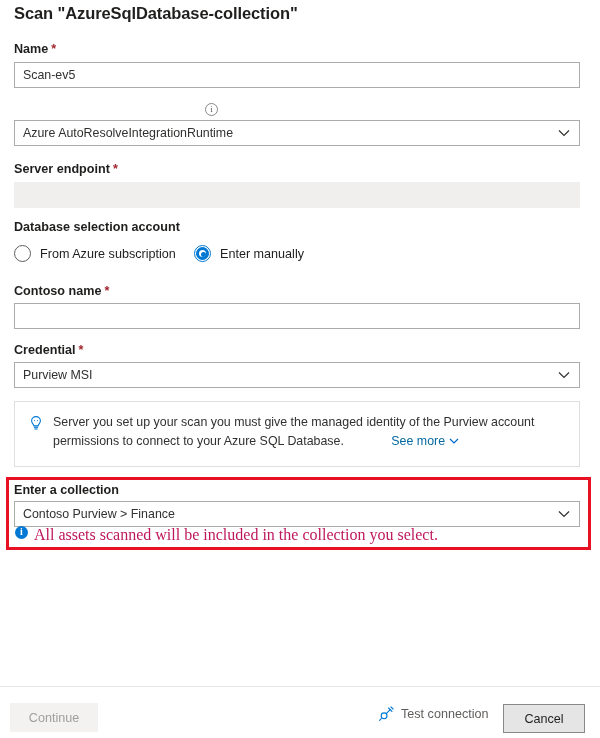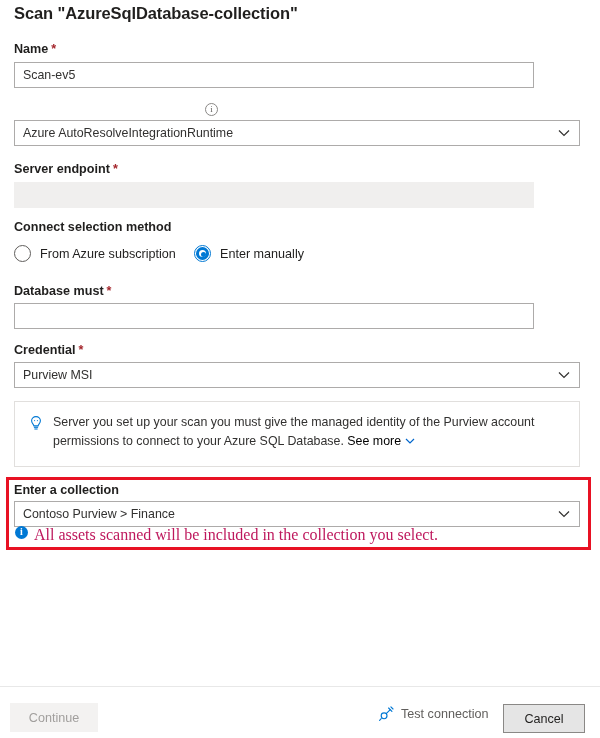--- a/index.html
+++ b/index.html
@@ -19,21 +19,21 @@
   }
 
   .field-label {
     position: absolute; left: 14px;
     font-size: 12.6px; color: #201f1e; font-weight: 600;
     white-space: nowrap;
   }
   .req { color: #a4262c; font-weight: 700; margin-left: 3px; }
 
   .txtbox {
-    position: absolute; left: 14px; width: 520px; height: 26px;
+    position: absolute; left: 14px; width: 566px; height: 26px;
     border: 1px solid #adabaa; background: #fff;
     font-size: 12.4px; color: #323130;
     padding: 0 8px; line-height: 24px;
     font-family: "Liberation Sans", sans-serif;
   }
   .txtbox.disabled {
     background: #f0efee; border: 1px solid #f0efee; color: #a19f9d;
   }
   .combo {
     position: absolute; left: 14px; width: 566px; height: 26px;
@@ -78,21 +78,21 @@
   
   .banner {
     position: absolute; left: 14px; top: 401px; width: 566px; height: 66px;
     border: 1px solid #e1dfdd; background: #ffffff;
   }
   .banner .bulb { position: absolute; left: 12px; top: 13px; width: 18px; height: 18px; }
   .banner .btext {
     position: absolute; left: 38px; top: 11px; right: 14px;
     font-size: 12.4px; color: #323130; line-height: 19px;
   }
-  .link { color: #000000; cursor: pointer; }
+  .link { color: #0369a1; cursor: pointer; margin-left: 44px; }
   .link-chev { display: inline-block; vertical-align: -2px; margin-left: 3px; }
 
   
   .redbox {
     position: absolute; left: 6px; top: 477px; width: 585px; height: 73px;
     border: 3px solid #e81123; background: transparent;
   }
 
   .blue-i {
     position: absolute; width: 13px; height: 13px; border-radius: 50%;
@@ -155,35 +155,35 @@
         </svg>
     </span>
   </div>
 
   <div class="field-label" style="top:162px;">
     <span>Server endpoint</span><span class="req">*</span>
   </div>
   <div class="txtbox disabled" style="top:182px;"></div>
 
   <div class="field-label" style="top:220px;">
-    <span>Connect selection method</span>
+    <span>Database selection account</span>
   </div>
   <div class="radio-row">
     <div class="radio" style="left:0;">
       <span class="rdot"></span>
       <span class="rlabel">From Azure subscription</span>
     </div>
     <div class="radio" style="left:180px;justify-content:center;">
       <span class="rdot sel"></span>
       <span class="rlabel">Enter manually</span>
     </div>
   </div>
 
   <div class="field-label" style="top:284px;">
-    <span>Database must</span><span class="req">*</span>
+    <span>Contoso name</span><span class="req">*</span>
   </div>
   <div class="txtbox" style="top:303px;"></div>
 
   <div class="field-label" style="top:343px;">
     <span>Credential</span><span class="req">*</span>
   </div>
   <div class="combo" style="top:362px;">
     <div class="val">Purview MSI</div>
     <span class="chev">
       <svg width="16" height="16" viewBox="0 0 16 16">

